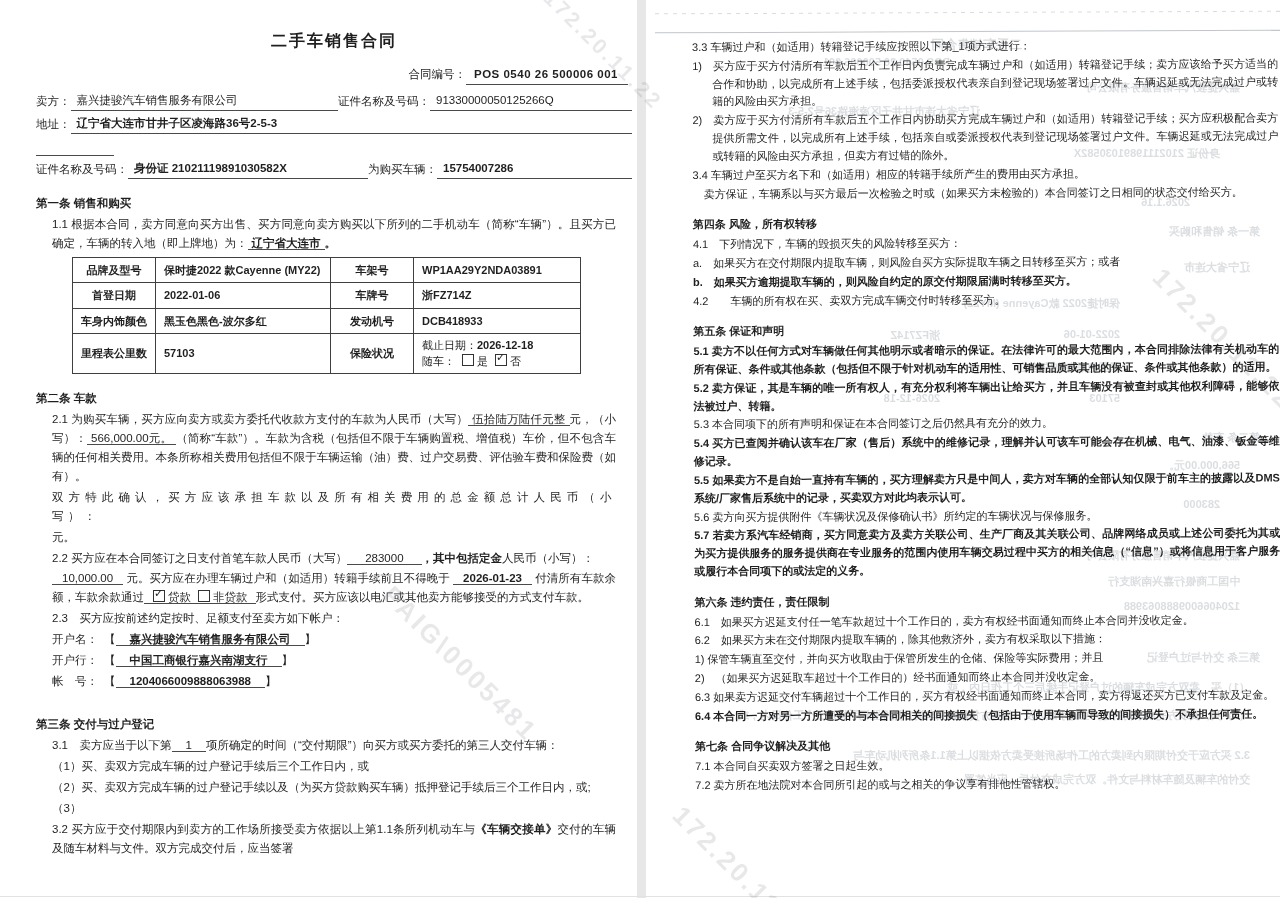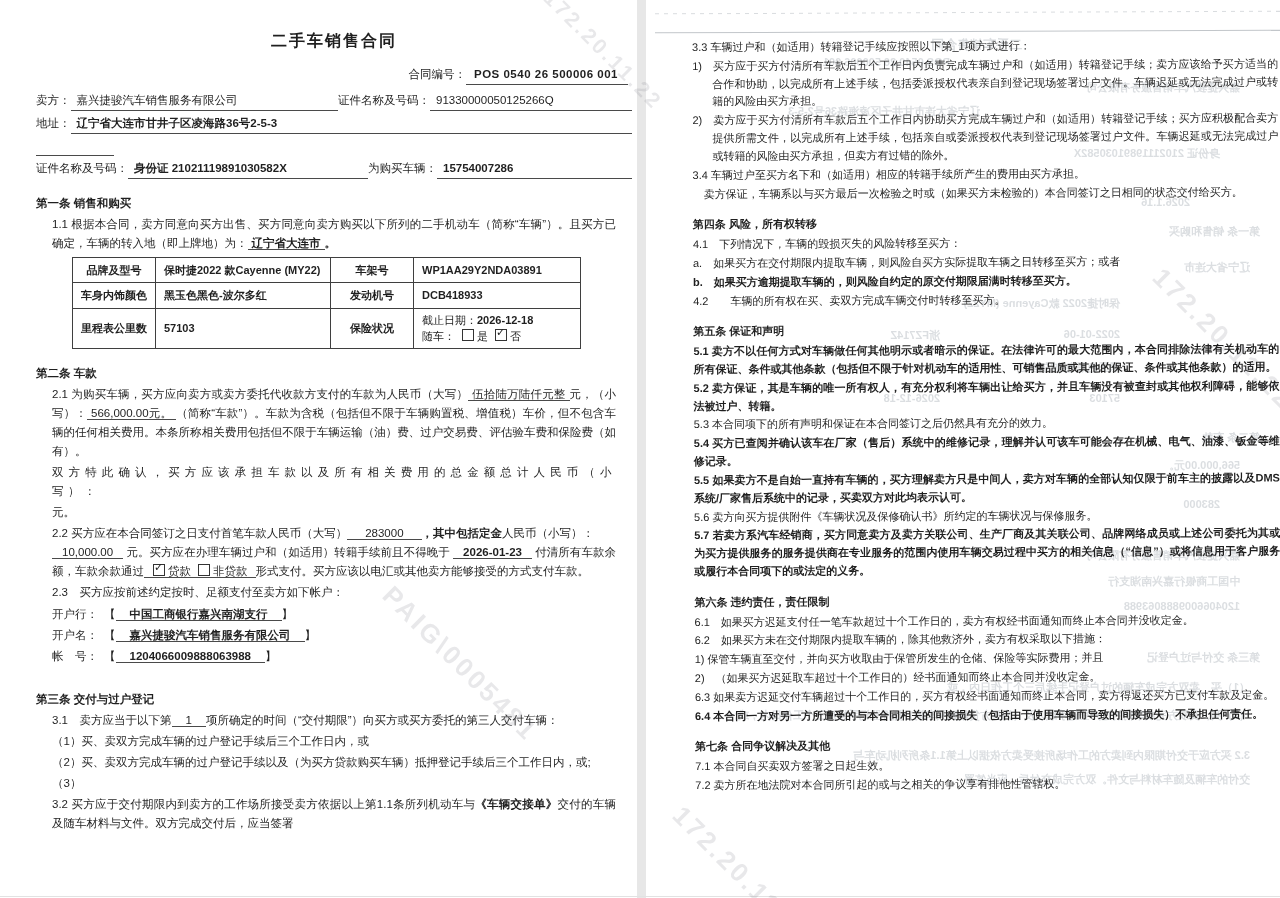--- a/index.html
+++ b/index.html
@@ -19,21 +19,21 @@
       letter-spacing:3px;transform:rotate(45deg);transform-origin:left top;pointer-events:none;z-index:5;}
   .wm.big{font-size:26px;}
   .wm.med{font-size:21px;}
 
   
   .page-left{position:absolute;left:36px;top:26px;width:596px;font-size:11.5px;line-height:1.66;z-index:2;}
   .doc-title{text-align:center;font-size:16px;font-weight:bold;letter-spacing:2px;margin:2px 0 10px;}
   .contract-no{display:flex;justify-content:flex-end;margin:0 4px 6px 0;}
   .contract-no .val{font-weight:bold;border-bottom:1px solid #4a4a4a;padding:0 10px 0 8px;letter-spacing:.5px;}
   .frow{display:flex;margin:3px 0;}
-  .fcell{display:flex;align-items:center;}
+  .fcell{display:flex;align-items:flex-end;}
   .fcell .lbl{white-space:nowrap;}
   .fcell .u{flex:1;border-bottom:1px solid #4a4a4a;padding:0 6px;min-width:40px;}
   .c1{width:302px;}
   .c2{flex:1;}
   .bold{font-weight:bold;}
   .stray-line{width:78px;border-bottom:1px solid #4a4a4a;height:13px;margin:8px 0 2px;}
   .intro{text-indent:2em;text-align:justify;margin:16px 0 0;}
   .uv{border-bottom:1px solid #4a4a4a;padding:0 4px;font-weight:bold;}
   .uv.normal{font-weight:normal;}
   .sec-h{font-weight:bold;margin:15px 0 2px;}
@@ -120,20 +120,26 @@
 
     <table class="veh">
       <tbody>
           <tr>
         <td class="h">品牌及型号</td>
         <td class="v w1">保时捷2022 款Cayenne (MY22)</td>
         <td class="h h2">车架号</td>
         <td class="v w2">WP1AA29Y2NDA03891</td>
       </tr>
       <tr>
+        <td class="h">首登日期</td>
+        <td class="v">2022-01-06</td>
+        <td class="h">车牌号</td>
+        <td class="v">浙FZ714Z</td>
+      </tr>
+      <tr>
         <td class="h">车身内饰颜色</td>
         <td class="v">黑玉色黑色-波尔多红</td>
         <td class="h">发动机号</td>
         <td class="v">DCB418933</td>
       </tr>
       <tr>
         <td class="h">里程表公里数</td>
         <td class="v">57103</td>
         <td class="h">保险状况</td>
         <td>
@@ -146,22 +152,22 @@
 
     <div class="sec-h">第二条 车款</div>
     <p class="cl"><span>2.1 为购买车辆，买方应向卖方或卖方委托代收款方支付的车款为人民币（大写）</span><span class="uv normal">伍拾陆万陆仟元整</span><span>元，（小写）：</span><span class="uv normal">566,000.00元。</span><span>（简称“车款”）。车款为含税（包括但不限于车辆购置税、增值税）车价，但不包含车辆的任何相关费用。本条所称相关费用包括但不限于车辆运输（油）费、过户交易费、评估验车费和保险费（如有）。</span></p>
     <p class="cl spread">双方特此确认，买方应该承担车款以及所有相关费用的总金额总计人民币（小写）：</p>
     <p class="cl">元。</p>
 
     <p class="cl"><span>2.2 买方应在本合同签订之日支付首笔车款人民币（大写）</span><span class="uv normal" style="padding:0 18px;">283000</span><span class="bold">，</span><span class="bold">其中包括定金</span><span>人民币（小写）：</span><br>
       <span class="uv normal" style="padding:0 10px;">10,000.00</span><span> 元。买方应在办理车辆过户和（如适用）转籍手续前且不得晚于 </span><span class="uv normal" style="padding:0 10px;font-weight:bold;">2026-01-23</span><span> 付清所有车款余额，车款余款通过</span><span class="cb-group-u"><span class="cb"><span class="tick">✓</span></span><span>贷款</span><span class="cb"></span><span>非贷款</span></span><span>形式支付。买方应该以电汇或其他卖方能够接受的方式支付车款。</span></p>
 
     <p class="cl">2.3　买方应按前述约定按时、足额支付至卖方如下帐户：</p>
+    <p class="cl acct"><span class="lbl">开户名：</span><span>【</span><span class="u">嘉兴捷骏汽车销售服务有限公司</span><span>】</span></p>
     <p class="cl acct"><span class="lbl">开户行：</span><span>【</span><span class="u">中国工商银行嘉兴南湖支行</span><span>】</span></p>
-    <p class="cl acct"><span class="lbl">开户名：</span><span>【</span><span class="u">嘉兴捷骏汽车销售服务有限公司</span><span>】</span></p>
     <p class="cl acct"><span class="lbl">帐　号：</span><span>【</span><span class="u">1204066009888063988</span><span>】</span></p>
 
     <div class="sec-h" style="margin-top:24px;">第三条 交付与过户登记</div>
     <p class="cl"><span>3.1　卖方应当于以下第</span><span class="uv normal" style="padding:0 14px;">1</span><span>项所确定的时间（“交付期限”）向买方或买方委托的第三人交付车辆：</span></p>
     <p class="cl">（1）买、卖双方完成车辆的过户登记手续后三个工作日内，或</p>
     <p class="cl">（2）买、卖双方完成车辆的过户登记手续以及（为买方贷款购买车辆）抵押登记手续后三个工作日内，或;</p>
     <p class="cl">（3）</p>
     <p class="cl"><span>3.2 买方应于交付期限内到卖方的工作场所接受卖方依据以上第1.1条所列机动车与</span><span class="bold">《车辆交接单》</span><span>交付的车辆及随车材料与文件。双方完成交付后，应当签署</span></p>
   </div>
 

